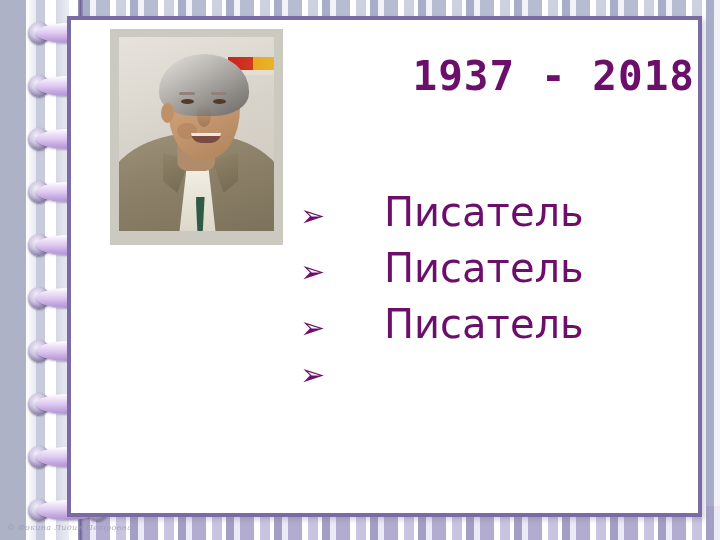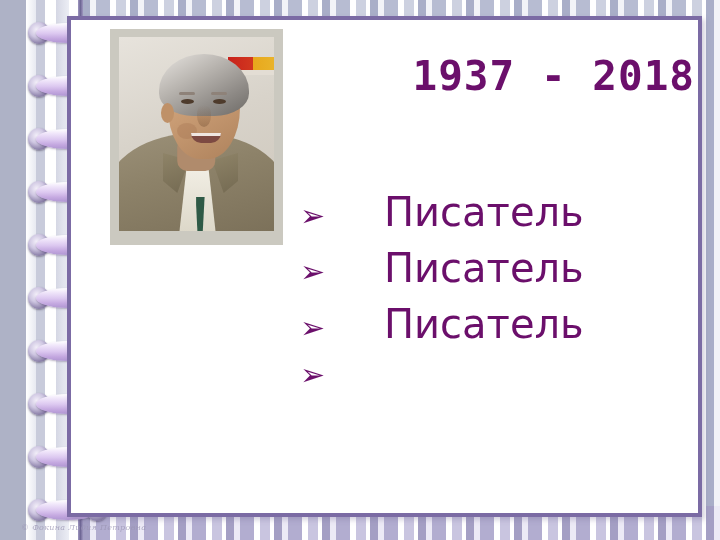--- a/index.html
+++ b/index.html
@@ -273,21 +273,21 @@
     line-height: 1;
     font-family: "DejaVu Sans", "Liberation Sans", sans-serif;
     color: #6b0f6b;
     white-space: nowrap;
     margin-left: 44px;
   }
 
   
   .watermark {
     position: absolute;
-    left: 21px; bottom: 8px;
+    left: 7px; bottom: 8px;
     font-family: "DejaVu Serif", "Liberation Serif", serif;
     font-style: italic;
     font-size: 8px;
     color: #9b95b4;
     opacity: .75;
     white-space: nowrap;
     letter-spacing: .3px;
   }
 </style>
 </head>

